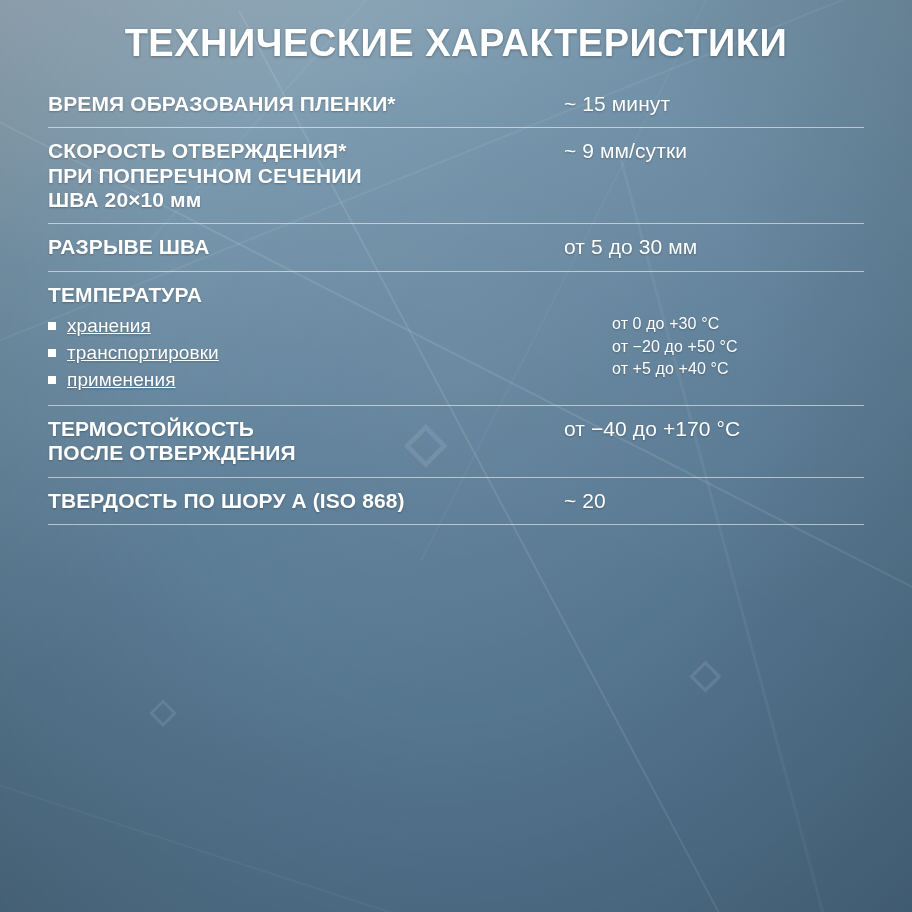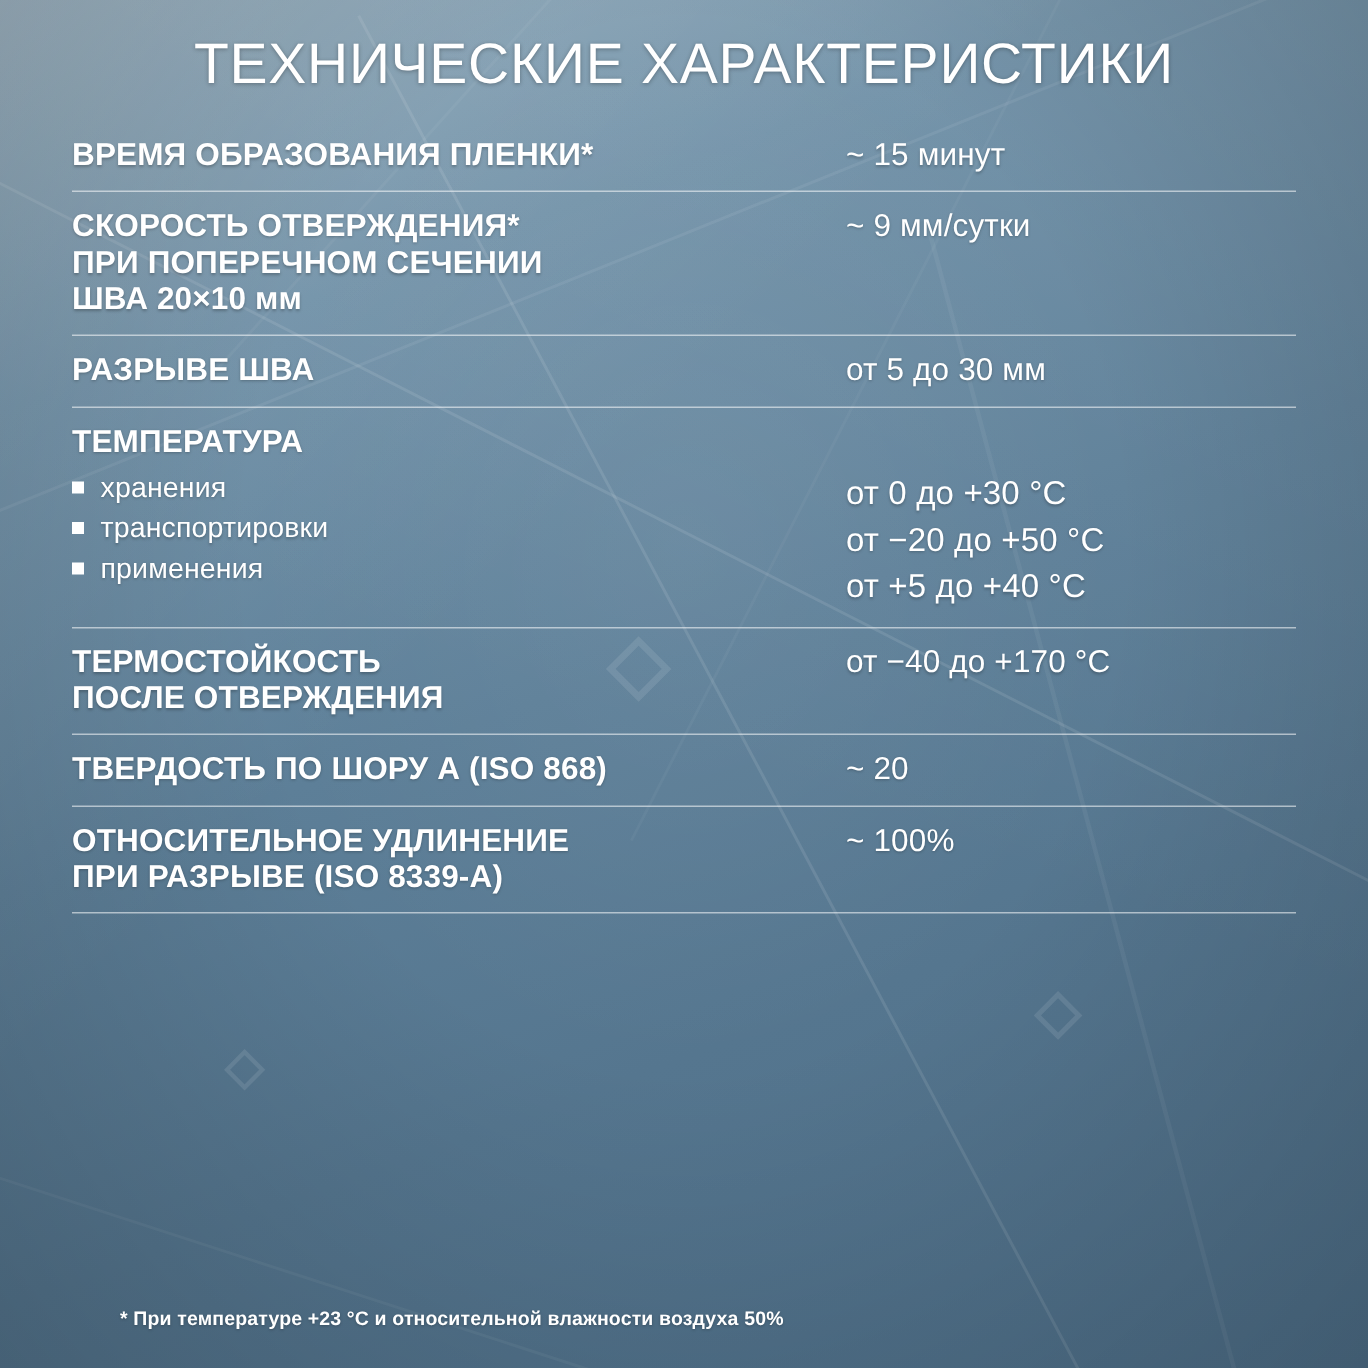--- a/index.html
+++ b/index.html
@@ -66,21 +66,21 @@
     padding: 0 48px;
     box-sizing: border-box;
   }
 
   .title {
     margin: 0;
     padding-top: 22px;
     text-align: center;
     color: #ffffff;
     font-size: 38px;
-    font-weight: 400;
+    font-weight: 700;
     letter-spacing: 0.5px;
     text-shadow: 0 1px 3px rgba(0,0,0,0.30);
   }
 
   table.spec {
     width: 100%;
     border-collapse: collapse;
     margin-top: 16px;
     table-layout: fixed;
   }
@@ -111,20 +111,21 @@
     line-height: 1.16;
     letter-spacing: 0.1px;
     padding-left: 4px;
     text-shadow: 0 1px 2px rgba(0,0,0,0.25);
   }
 
   ul.sublist {
     list-style: none;
     margin: 6px 0 0 0;
     padding: 0;
+    text-decoration: underline;
   }
   ul.sublist li {
     font-size: 19px;
     font-weight: 400;
     line-height: 1.42;
     display: flex;
     align-items: baseline;
   }
   ul.sublist li .bullet {
     display: inline-block;
@@ -134,22 +135,23 @@
     margin-right: 11px;
     flex: 0 0 auto;
     position: relative;
     top: -2px;
   }
 
   .value-lines {
     margin-top: 30px;
   }
   .value-lines div {
-    font-size: 22px;
+    font-size: 16px;
     line-height: 1.42;
+    margin-left: 48px;
   }
 
   .footnote {
     position: absolute;
     left: 80px;
     bottom: 26px;
     color: #ffffff;
     font-size: 13px;
     font-weight: 700;
     letter-spacing: 0.1px;
@@ -221,22 +223,17 @@
         </tr>
 
         <tr>
           <td class="label">ТЕРМОСТОЙКОСТЬ<br>ПОСЛЕ ОТВЕРЖДЕНИЯ</td>
           <td class="value">от −40 до +170 °С</td>
         </tr>
         <tr>
           <td class="label">ТВЕРДОСТЬ ПО ШОРУ А (ISO 868)</td>
           <td class="value">~ 20</td>
         </tr>
-        <tr>
-          <td class="label">ОТНОСИТЕЛЬНОЕ УДЛИНЕНИЕ<br>ПРИ РАЗРЫВЕ (ISO 8339-А)</td>
-          <td class="value">~ 100%</td>
-        </tr>
       </tbody>
     </table>
 
-    <div class="footnote">* При температуре +23 °С и относительной влажности воздуха 50%</div>
   </div>
 </div>
 
 </body></html>

